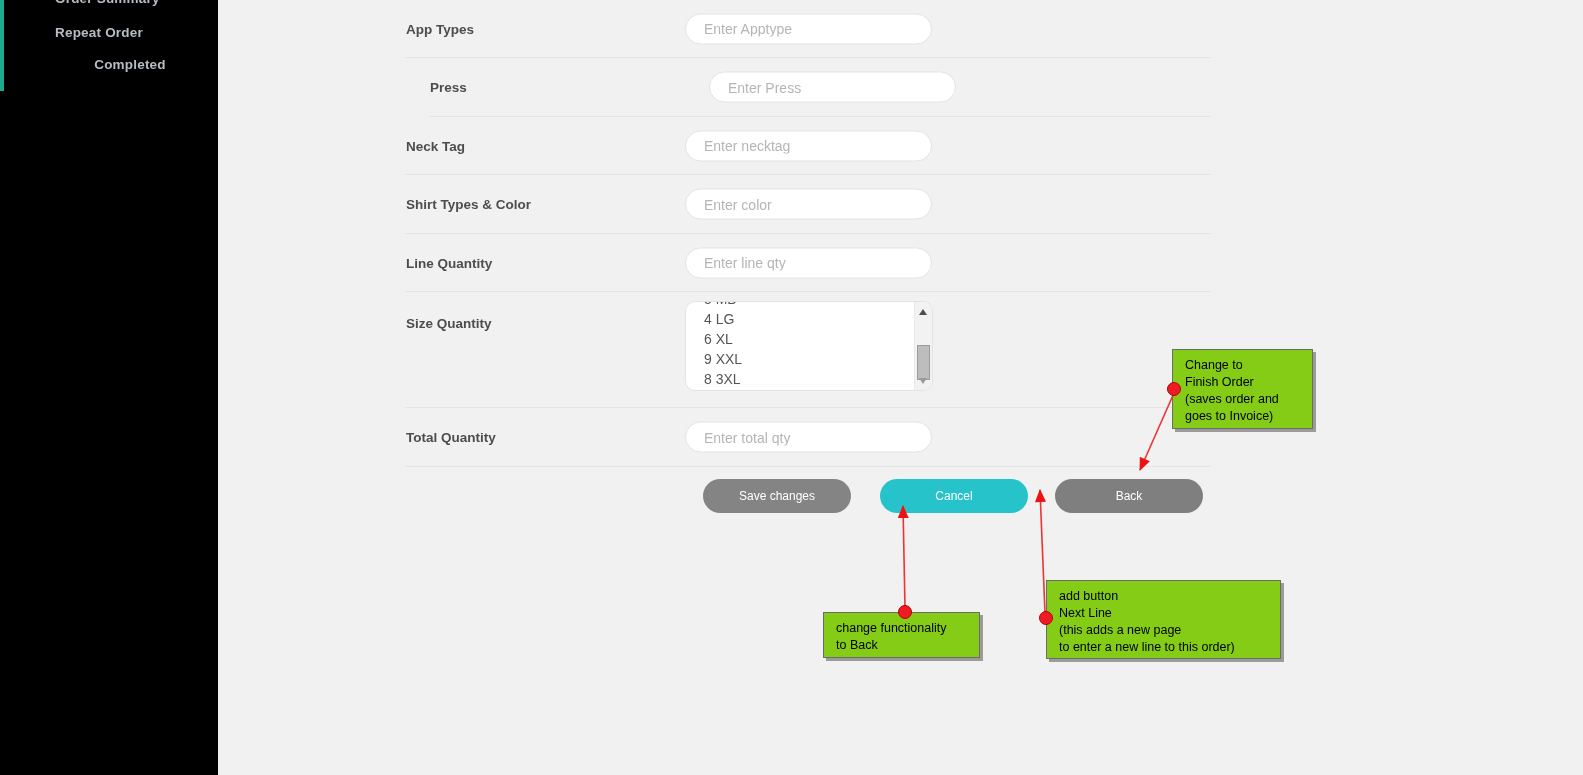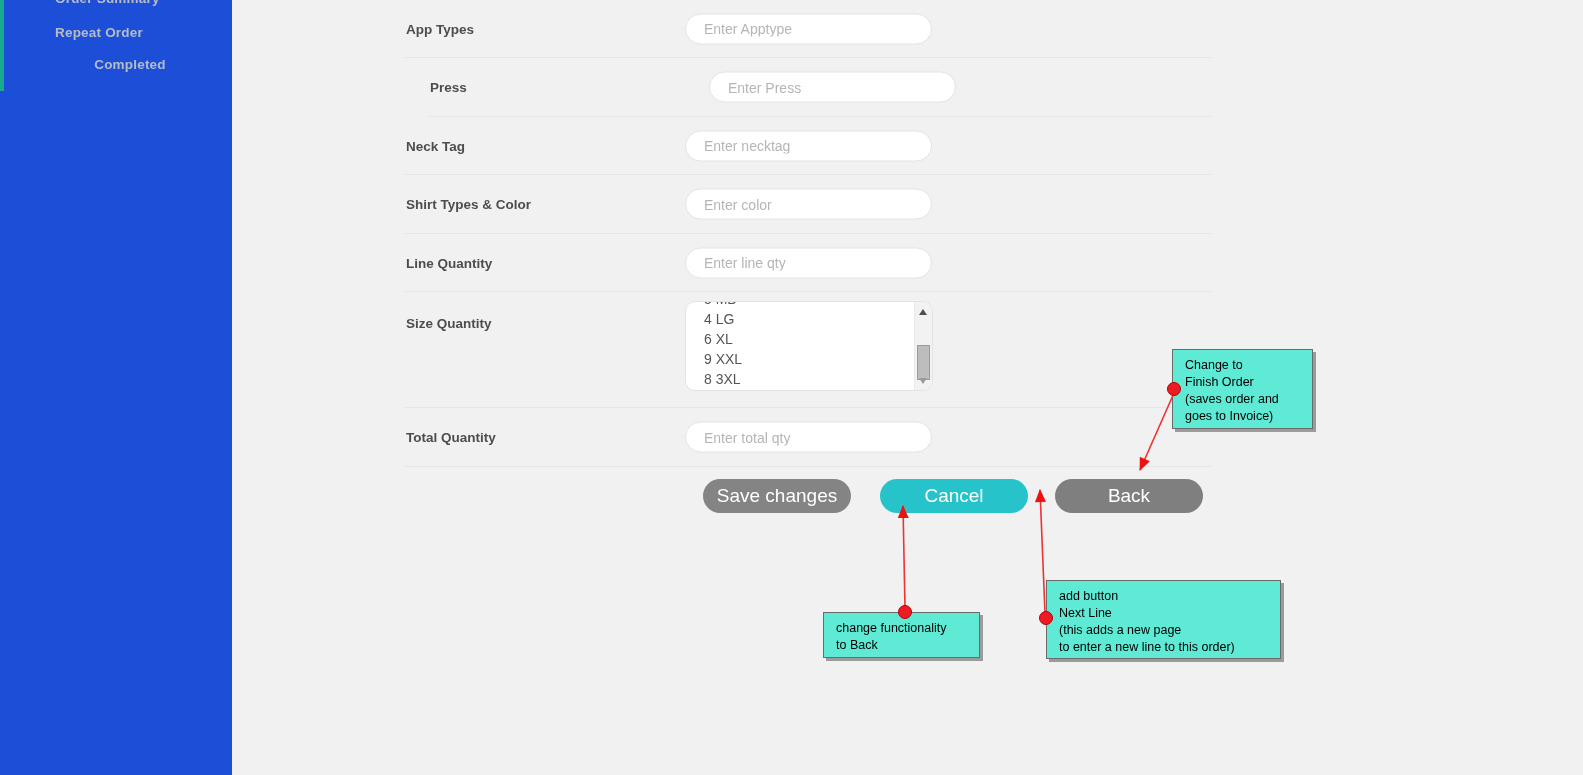--- a/index.html
+++ b/index.html
@@ -1,20 +1,20 @@
 <!DOCTYPE html>
 <html><head>
 <meta charset="utf-8">
 <style>
   html,body{margin:0;padding:0;background:#e9e9e9;overflow:hidden;}
   .page{position:relative;width:1583px;height:775px;background:#f1f1f1;
         font-family:"Liberation Sans","DejaVu Sans",sans-serif;overflow:hidden;}
 
   
-  .sidebar{position:absolute;left:0;top:0;width:218px;height:775px;background:#1d4ed8;padding-left:14px;}
+  .sidebar{position:absolute;left:0;top:0;width:218px;height:775px;background:#000000;}
   .accent{position:absolute;left:0;top:0;width:4px;height:91px;background:#1aab8e;}
   .side-item{position:absolute;left:55px;width:150px;height:18px;color:#b6bcc3;
              font-size:13.5px;font-weight:700;letter-spacing:.2px;cursor:pointer;white-space:nowrap;}
   .si-1{top:-9px;}
   .si-2{top:25px;}
   .si-3{top:57px;text-align:center;}
 
   
   .form{position:absolute;left:405px;top:0;width:806px;}
   .row{position:relative;border-bottom:1px solid #e5e5e5;}
@@ -40,27 +40,27 @@
   .sb-down{position:absolute;left:4px;bottom:6px;width:0;height:0;
            border-left:4px solid transparent;border-right:4px solid transparent;border-top:6px solid #9a9a9a;}
   .sb-thumb{position:absolute;left:2px;top:43px;width:11px;height:33px;background:#bdbdbd;border:1px solid #9b9b9b;}
 
   
   .select{position:absolute;left:1px;top:18px;width:247px;height:34px;box-sizing:border-box;
           background:#fff;border:1px solid #ddd;border-radius:17px;cursor:pointer;}
   .select-label{position:absolute;left:20px;top:0;line-height:32px;font-size:13.5px;font-weight:700;color:#555;}
   .caret{position:absolute;right:16px;top:0;line-height:32px;font-size:9px;color:#333;}
   .btn{position:absolute;top:12px;width:148px;height:34px;border:none;border-radius:17px;
-       color:#fff;font-family:"Liberation Sans","DejaVu Sans",sans-serif;font-size:19px;cursor:pointer;}
+       color:#fff;font-family:"Liberation Sans","DejaVu Sans",sans-serif;font-size:12px;cursor:pointer;}
   .btn-save{left:298px;background:#848484;}
   .btn-cancel{left:475px;background:#26c3ca;}
   .btn-back{left:650px;background:#7f7f7f;}
 
   
-  .note{position:absolute;background:#5eead4;border:1px solid #6b6b6b;
+  .note{position:absolute;background:#84cc16;border:1px solid #6b6b6b;
         box-shadow:3px 3px 0 #9b9b9b;color:#000;font-size:12.5px;line-height:17px;
         padding:7px 6px 7px 12px;white-space:pre-line;z-index:5;box-sizing:border-box;}
   .note1{left:1172px;top:349px;width:141px;height:80px;}
   .note2{left:823px;top:612px;width:157px;height:46px;}
   .note3{left:1046px;top:580px;width:235px;height:79px;}
 
   .overlay{position:absolute;left:0;top:0;z-index:6;pointer-events:none;}
   .red-line{stroke:#ee3333;stroke-width:1.6;}
   .red-dot{fill:#ee1b24;stroke:#b50000;stroke-width:1;}
 </style>

